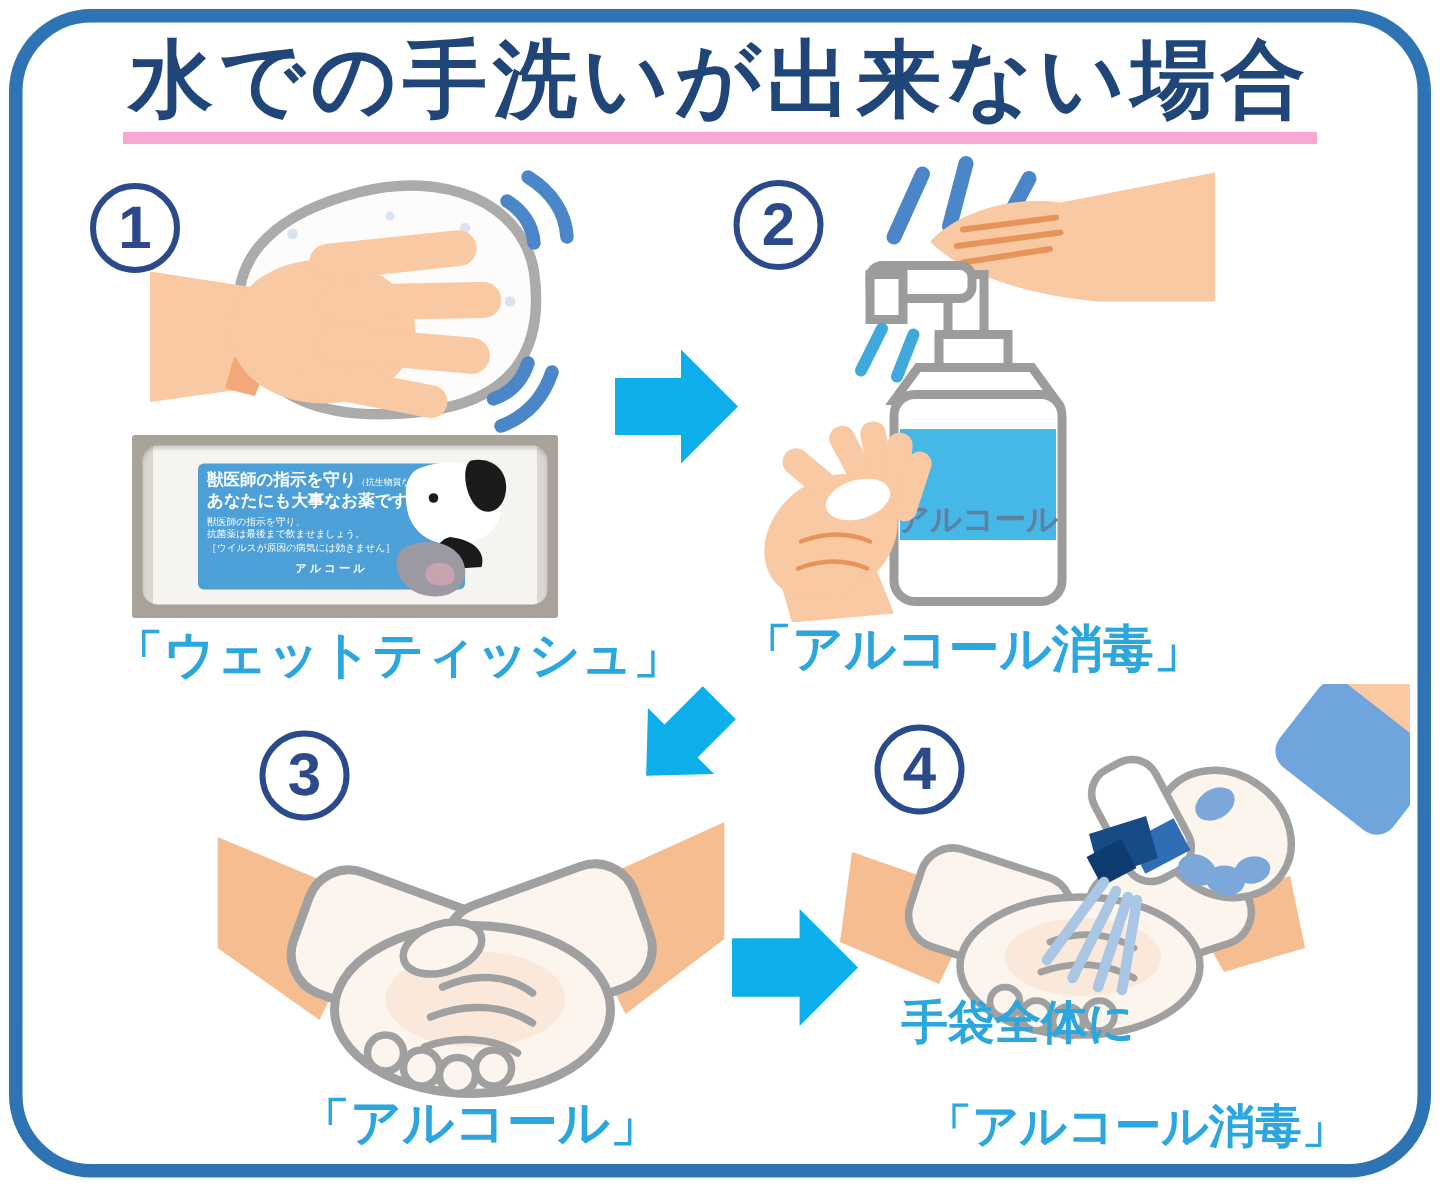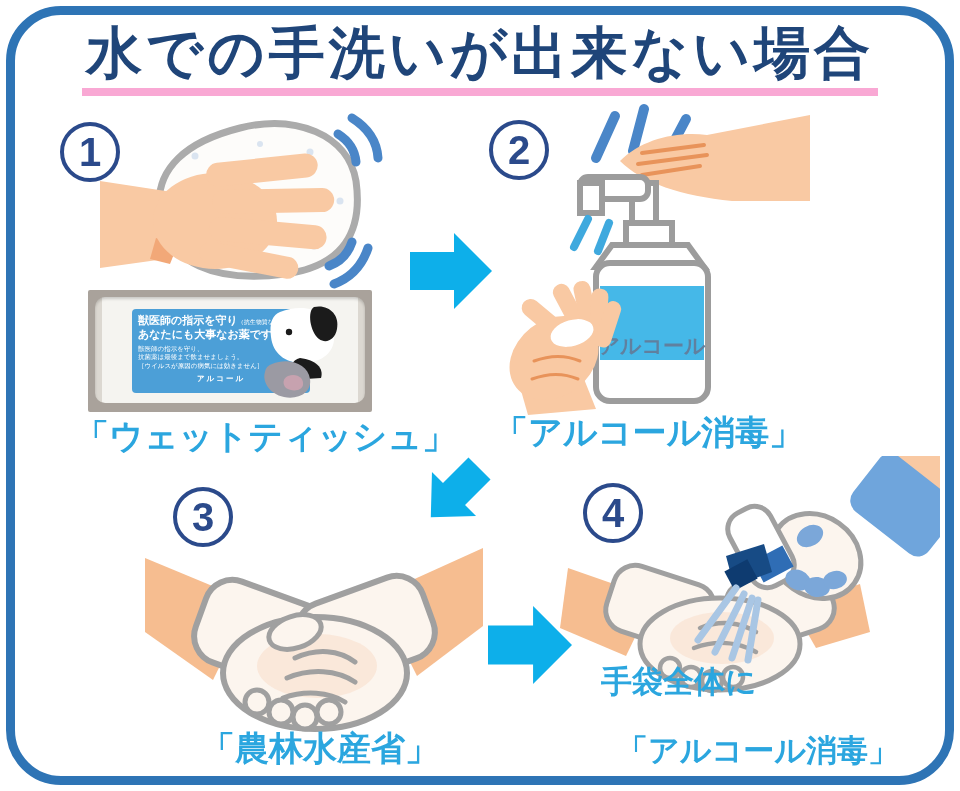--- a/index.html
+++ b/index.html
@@ -239,16 +239,16 @@
         <line x1="176" y1="132" x2="138" y2="184"></line>
         <line x1="184" y1="138" x2="155" y2="196"></line>
         <line x1="192" y1="142" x2="172" y2="202"></line>
         <line x1="198" y1="144" x2="188" y2="204"></line>
       </g>
     </g>
   </svg>
 
   <div class="steplabel" id="label1">「ウェットティッシュ」</div>
   <div class="steplabel" id="label2">「アルコール消毒」</div>
-  <div class="steplabel" id="label3">「農林水産省」</div>
+  <div class="steplabel" id="label3">「アルコール」</div>
   <div class="steplabel" id="label4a">手袋全体に</div>
   <div class="steplabel" id="label4b">「アルコール消毒」</div>
 </div>
 
 </body></html>

